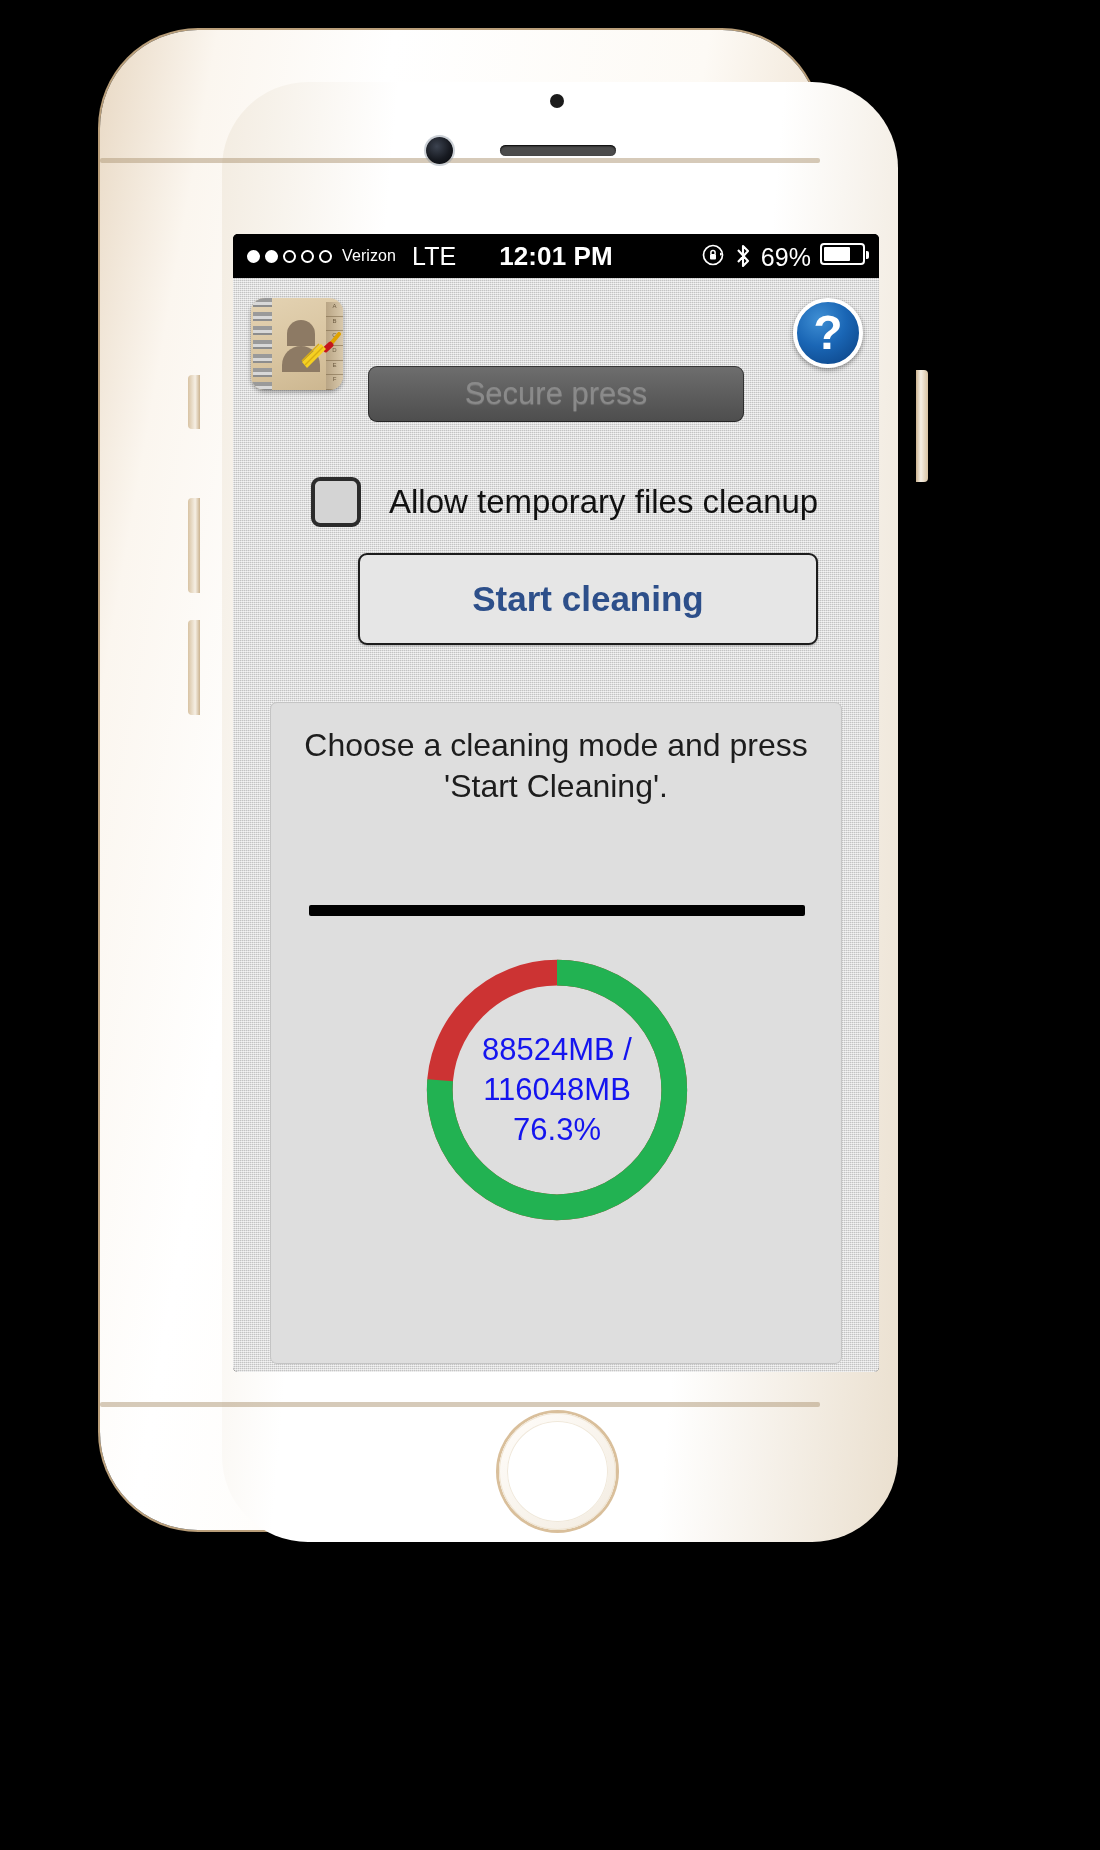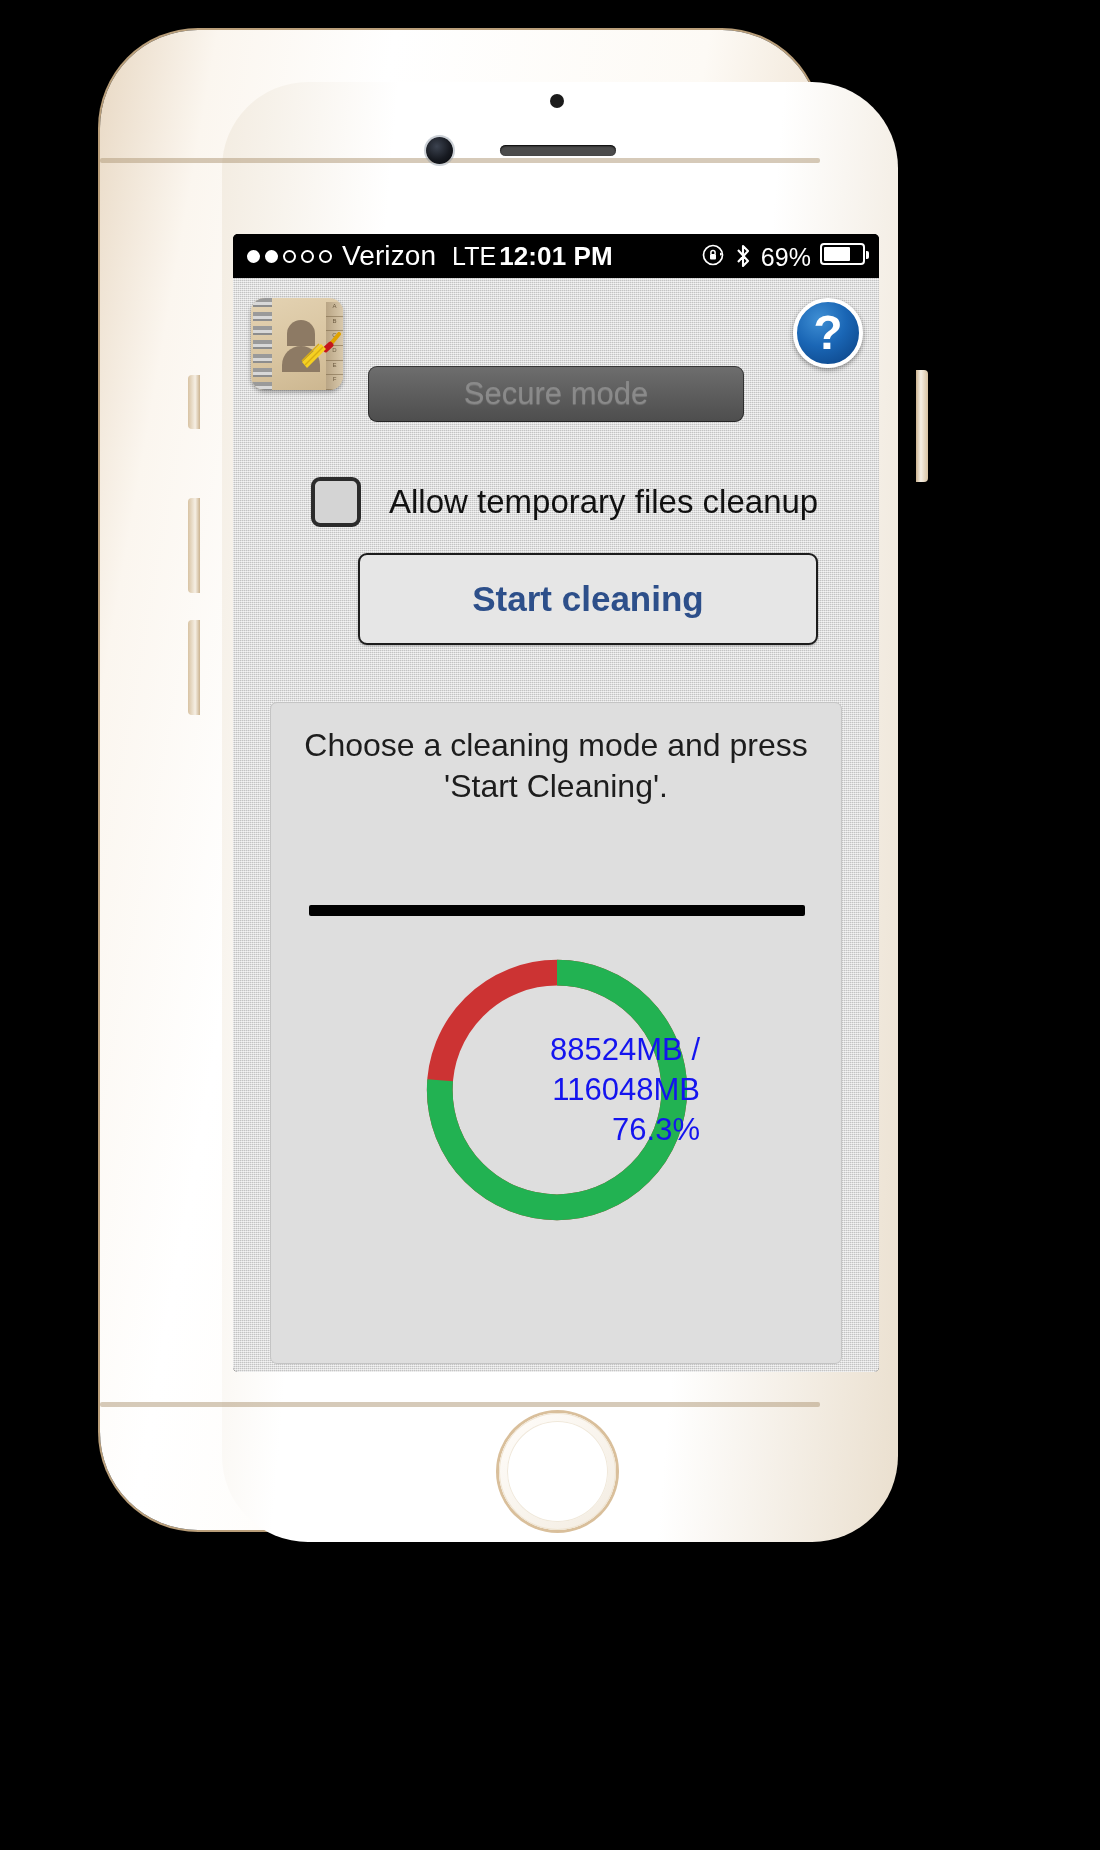--- a/index.html
+++ b/index.html
@@ -90,21 +90,21 @@
     background: #000;
     color: #fff;
     display: flex; align-items: center;
     padding: 0 14px;
     font-size: 25px;
     letter-spacing: .1px;
   }
   #signal-dots { display: flex; align-items: center; gap: 5px; margin-right: 10px; }
   .dot { width: 13px; height: 13px; border-radius: 50%; border: 2px solid #fff; }
   .dot.filled { background: #fff; }
-  #carrier-name { font-size: 28px; margin-right: 16px; }
+  #carrier-name { font-size: 16px; margin-right: 16px; }
   #network-type { font-size: 25px; }
   #status-time {
     position: absolute; left: 0; right: 0; text-align: center;
     font-size: 26px; font-weight: bold; pointer-events: none;
   }
   #status-right { margin-left: auto; display: flex; align-items: flex-start; gap: 9px; margin-top: 6px; }
   #battery-pct { font-size: 25px; }
   #battery-icon {
     width: 45px; height: 22px; border: 2px solid #fff; border-radius: 4px;
     position: relative; display: flex; align-items: center; padding: 2px;
@@ -243,21 +243,21 @@
   #progress-bar-fill { height: 100%; width: 0%; background: #000; border-radius: 2px; }
 
   
   #storage-donut-wrap {
     position: absolute; left: 143px; top: 244px;
     width: 286px; height: 286px;
   }
   #storage-donut { width: 286px; height: 286px; display: block; }
   #storage-donut-center {
     position: absolute; left: 0; top: 0; width: 286px; height: 286px;
-    display: flex; flex-direction: column; align-items: flex-end; justify-content: center;
+    display: flex; flex-direction: column; align-items: center; justify-content: center;
     pointer-events: none;
   }
   .donut-line { font-size: 31px; color: #1414ef; line-height: 1.28; text-align: center; }
 </style>
 </head>
 <body>
 
 <div id="phone-frame">
 
   <div id="phone-screen-bezel"></div>
@@ -331,21 +331,21 @@
           <rect x="23" y="12" width="12" height="6" rx="2" transform="rotate(-42 29 15)" fill="#c4161c"></rect>
           <path d="M27 17 L8 36 L3 30 L22 12 Z" fill="#f5d021"></path>
           <path d="M24 15 L6 33" stroke="#d9ae12" stroke-width="1.4"></path>
           <path d="M20 12 L3 29" stroke="#d9ae12" stroke-width="1.4"></path>
         </svg>
       </div>
 
       <div id="help-button">?</div>
 
       <div id="mode-segmented">
-        <div class="segment disabled">Secure mode</div>
+        <div class="segment disabled">Secure press</div>
       </div>
 
       <div id="cleanup-row">
         <div id="cleanup-checkbox"></div>
         <div id="cleanup-label">Allow temporary files cleanup</div>
       </div>
 
       <div id="start-cleaning-button">Start cleaning</div>
 
       <div id="status-panel">

